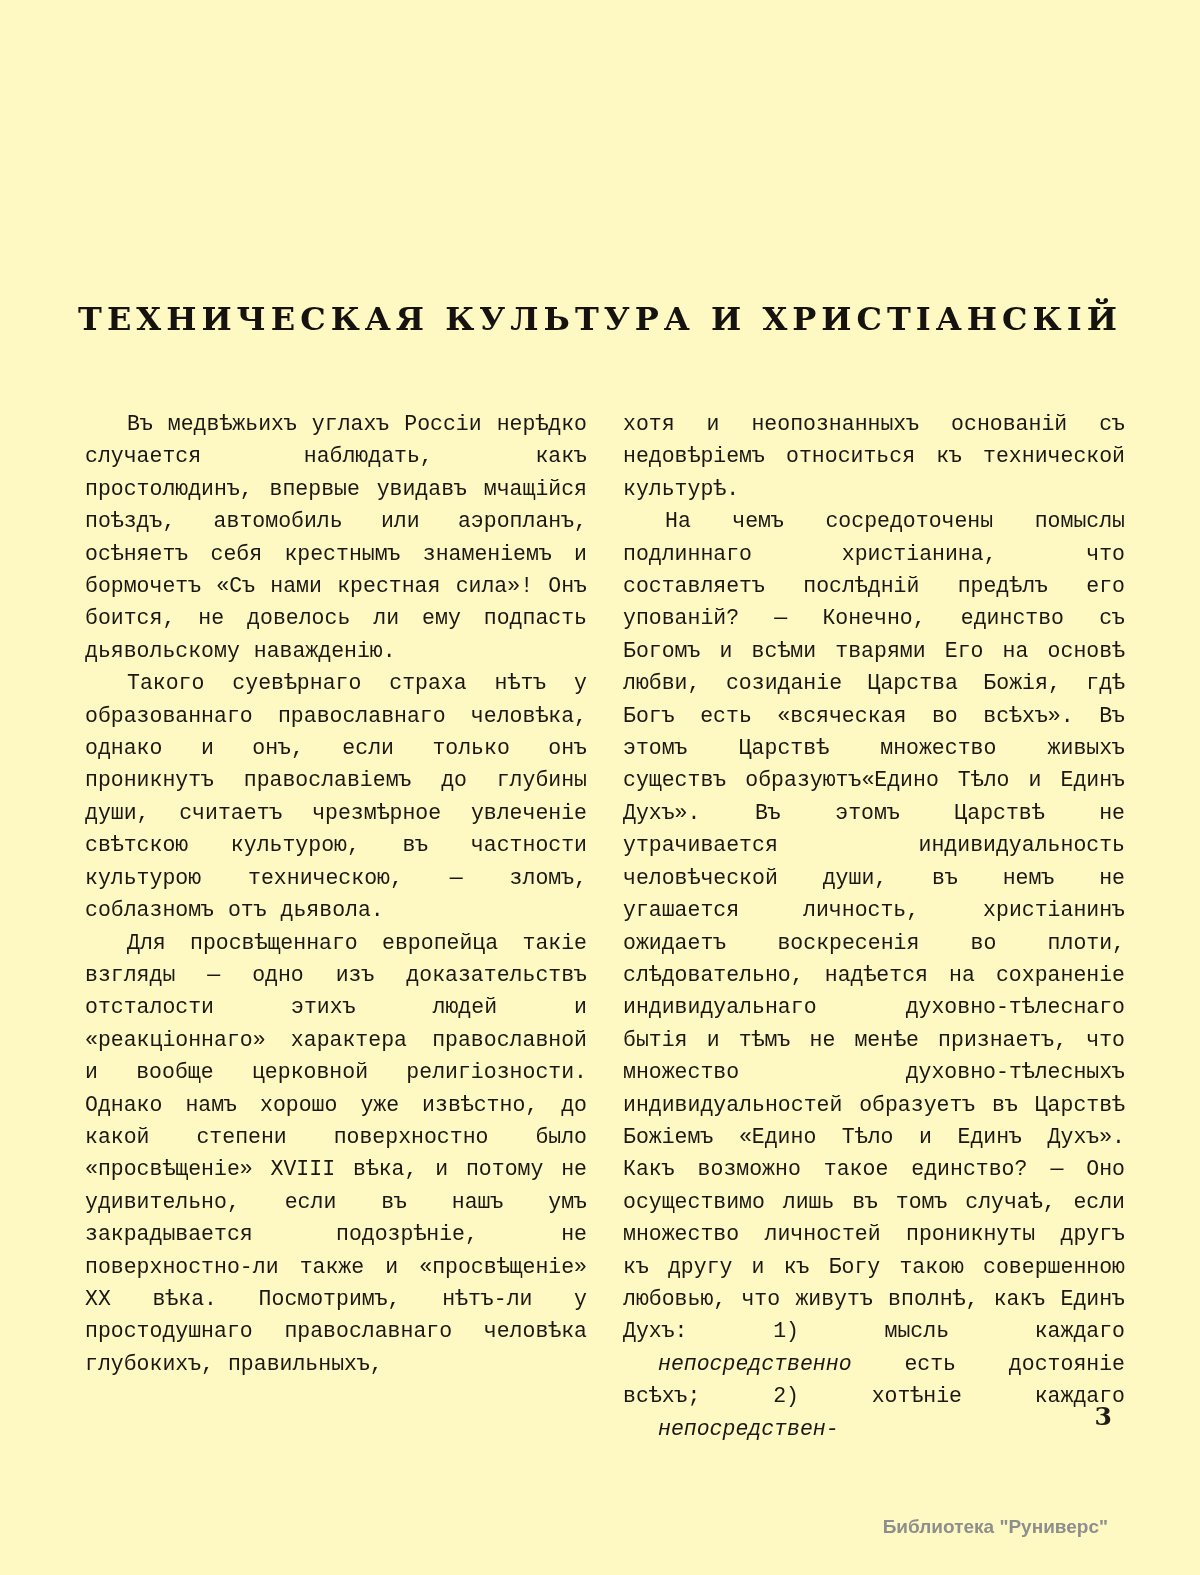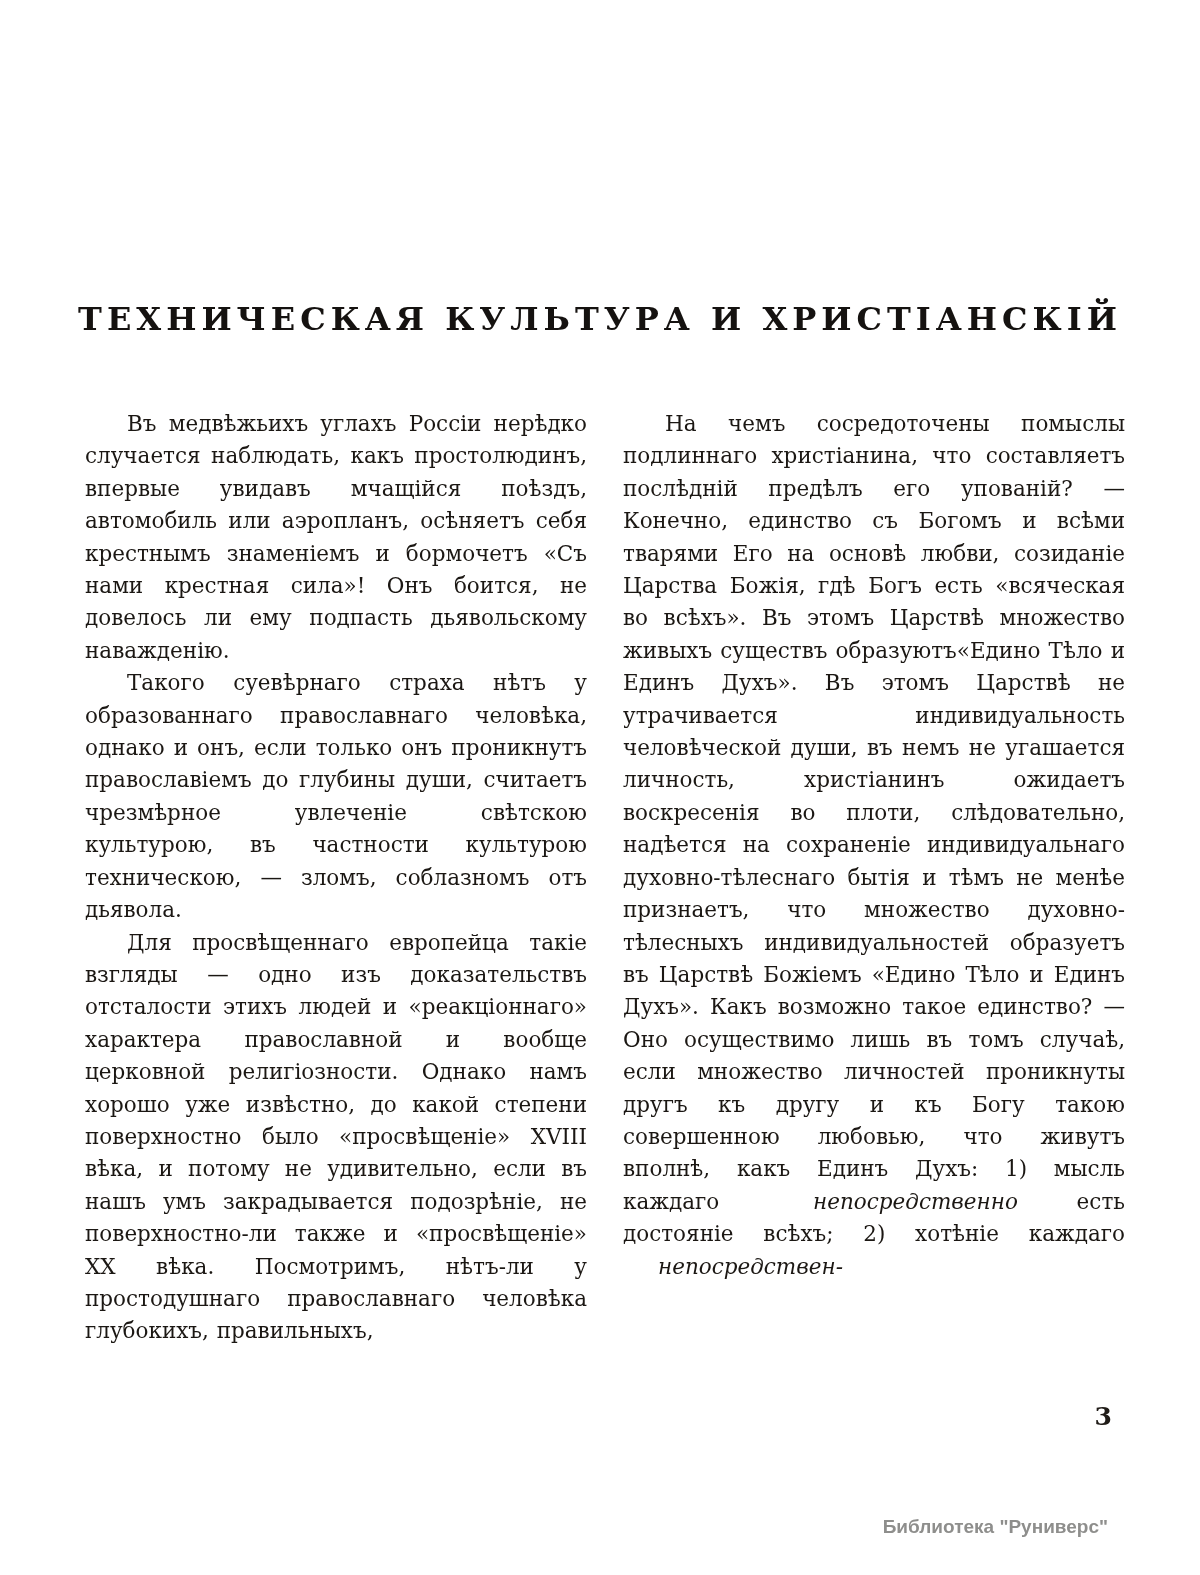--- a/index.html
+++ b/index.html
@@ -1,20 +1,20 @@
 <!DOCTYPE html>
 <html><head>
 <meta charset="utf-8">
 <style>
   html,body{margin:0;padding:0;background:#e8e8e6;}
   .page{
     position:relative;
     width:1200px;height:1575px;
     margin:0 auto;
-    background:#ffffff;
+    background:#fef9c3;
     font-family:"DejaVu Serif","Liberation Serif",serif;
     color:#181512;
     overflow:hidden;
   }
   .title-block{
     position:absolute;
     top:296px;left:40px;right:40px;
     text-align:center;
     font-weight:bold;
     font-size:32px;
@@ -28,20 +28,21 @@
     width:1040px;
     display:flex;
     gap:36px;
   }
   .col{
     width:502px;
     font-size:21.5px;
     line-height:32.4px;
     text-align:justify;
     color:#1b1713;
+    font-family:Liberation Mono, monospace;
   }
   .col p{
     margin:0;
     text-indent:42px;
     word-spacing:1px;
   }
   .col p.noindent{text-indent:0;}
   .it{font-style:italic;margin-left:35px;}
   .page-number{
     position:absolute;
@@ -70,20 +71,21 @@
     <div>ТЕХНИЧЕСКАЯ КУЛЬТУРА И ХРИСТІАНСКІЙ</div>
   </div>
 
   <div class="body-columns">
     <div class="col">
         <p><span>Въ медвѣжьихъ углахъ Россіи нерѣдко случается наблюдать, какъ простолюдинъ, впервые увидавъ мчащійся поѣздъ, автомобиль или аэропланъ, осѣняетъ себя крестнымъ знаменіемъ и бормочетъ «Съ нами крестная сила»! Онъ боится, не довелось ли ему подпасть дьявольскому наважденію.</span></p>
         <p><span>Такого  суевѣрнаго страха нѣтъ у образованнаго православнаго человѣка, однако и онъ, если только онъ проникнутъ православіемъ до глубины души, считаетъ чрезмѣрное увлеченіе свѣтскою культурою, въ частности культурою техническою, — зломъ, соблазномъ отъ дьявола.</span></p>
         <p><span>Для просвѣщеннаго европейца такіе взгляды — одно изъ доказательствъ отсталости этихъ людей и «реакціоннаго» характера православной и вообще церковной религіозности. Однако намъ хорошо уже извѣстно, до какой степени поверхностно было «просвѣщеніе» XVIII вѣка, и потому не удивительно, если въ нашъ умъ закрадывается подозрѣніе, не поверхностно-ли также и «просвѣщеніе» XX вѣка. Посмотримъ, нѣтъ-ли у простодушнаго православнаго человѣка глубокихъ, правильныхъ,</span></p>
       </div>
     <div class="col">
+        <p class="noindent"><span>хотя и неопознанныхъ основаній съ недовѣріемъ относиться къ технической культурѣ.</span></p>
         <p><span>На чемъ сосредоточены помыслы подлиннаго христіанина, что составляетъ послѣдній предѣлъ его упованій? — Конечно, единство съ Богомъ и всѣми тварями Его на основѣ любви, созиданіе Царства Божія, гдѣ Богъ есть «всяческая во всѣхъ».  Въ этомъ Царствѣ множество живыхъ существъ образуютъ«Едино Тѣло и Единъ Духъ». Въ этомъ Царствѣ не утрачивается индивидуальность человѣческой души, въ немъ не угашается личность, христіанинъ ожидаетъ воскресенія во плоти, слѣдовательно, надѣется на сохраненіе индивидуальнаго духовно-тѣлеснаго бытія и тѣмъ не менѣе признаетъ, что множество духовно-тѣлесныхъ индивидуальностей образуетъ въ Царствѣ Божіемъ «Едино Тѣло и Единъ Духъ». Какъ возможно такое единство? — Оно осуществимо лишь въ томъ случаѣ,  если множество личностей проникнуты другъ къ другу и къ Богу такою совершенною любовью, что живутъ вполнѣ, какъ Единъ Духъ: 1) мысль каждаго </span><span class="it">непосредственно</span><span> есть достояніе всѣхъ; 2) хотѣніе каждаго </span><span class="it">непосредствен-</span></p>
       </div>
   </div>
 
   <div class="page-number">3</div>
 
   <div class="watermark">Библиотека "Руниверс"</div>
 
 </div>
 

